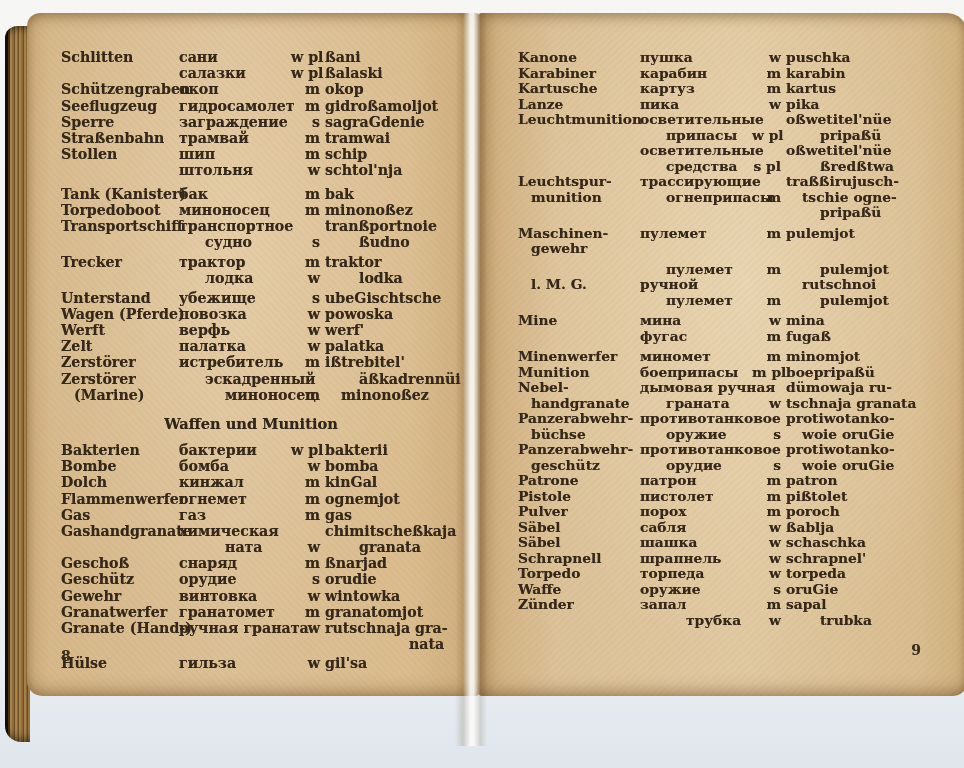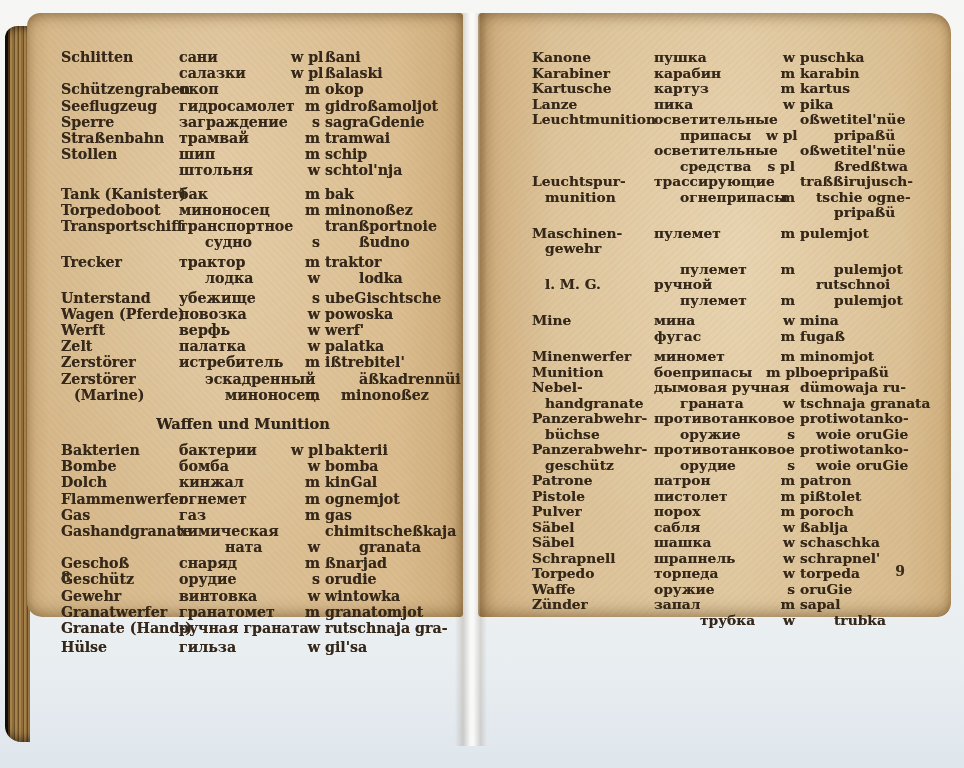--- a/index.html
+++ b/index.html
@@ -12,22 +12,23 @@
   
   .cover-edge{
     position:absolute;left:5px;top:26px;width:25px;height:716px;
     border-radius:12px 0 0 16px;
     background:
       linear-gradient(90deg,#150f08 0 3px,#4a3419 3px 5px,transparent 5px),
       repeating-linear-gradient(90deg,#6b4f27 0 1px,#a8834c 1px 3px,#8f6c3a 3px 4.5px);
     box-shadow:inset 0 6px 8px -4px rgba(0,0,0,.55), inset 0 -8px 10px -5px rgba(0,0,0,.5);
   }
   .page{
-    position:absolute;top:13px;height:604px;
+    position:absolute;top:13px;height:683px;
     box-shadow:0 2px 4px rgba(90,70,40,.25);
+    padding-left:16px;
   }
   .page-left{
     left:27px;width:436px;border-radius:13px 3px 3px 15px;
     background:
       repeating-linear-gradient(47deg,rgba(125,95,50,.035) 0 2px,rgba(255,255,255,0) 2px 5px),
       radial-gradient(ellipse at 45% 35%,rgba(255,244,220,.25),rgba(255,255,255,0) 65%),
       linear-gradient(90deg,#caa878 0%,#d6b88a 5%,#dcc096 45%,#dabc8e 85%,#cdab7a 100%);
     box-shadow:inset 0 12px 14px -9px rgba(110,80,40,.55),
                inset 0 -14px 16px -10px rgba(110,80,40,.5),
                inset -12px 0 16px -9px rgba(100,72,36,.4),
@@ -39,21 +40,21 @@
       repeating-linear-gradient(-43deg,rgba(125,95,50,.035) 0 2px,rgba(255,255,255,0) 2px 5px),
       radial-gradient(ellipse at 55% 40%,rgba(255,246,224,.28),rgba(255,255,255,0) 65%),
       linear-gradient(90deg,#c5a271 0%,#d2b283 4%,#dcc298 16%,#e0c8a0 55%,#d9bd90 90%,#cfae7c 100%);
     box-shadow:inset 0 12px 14px -9px rgba(110,80,40,.5),
                inset 0 -14px 16px -10px rgba(110,80,40,.5),
                inset 14px 0 18px -10px rgba(100,72,36,.45),
                inset -6px 0 10px -5px rgba(100,72,36,.4);
   }
   .content{position:absolute;color:#35281a;}
   .content-left{left:34px;top:36px;right:8px;}
-  .content-right{left:54px;top:37px;right:6px;}
+  .content-right{left:40px;top:37px;right:6px;}
   .row{display:flex;white-space:nowrap;font-weight:bold;
        text-shadow:0 0 .5px rgba(62,46,26,.55);}
   .content-left .row{height:16.2px;line-height:16.2px;font-size:14.2px;}
   .content-right .row{height:15.5px;line-height:15.5px;font-size:13.8px;}
   .c-de{flex:none;}
   .content-left .c-de{width:118px;}
   .content-right .c-de{width:122px;}
   .c-ru{flex:none;width:112px;}
   .c-g{flex:none;width:34px;text-align:right;padding-right:5px;box-sizing:border-box;}
   .c-tr{flex:1;}
@@ -287,20 +288,26 @@
           <span class="c-ru">гранатомет</span>
           <span class="c-g">m</span>
           <span class="c-tr">granatomjot</span>
         </div>
         <div class="row">
           <span class="c-de">Granate (Hand-)</span>
           <span class="c-ru">ручная граната</span>
           <span class="c-g">w</span>
           <span class="c-tr">rutschnaja gra-</span>
         </div>
+        <div class="row">
+          <span class="c-de"></span>
+          <span class="c-ru"></span>
+          <span class="c-g"></span>
+          <span class="c-tr ti3">nata</span>
+        </div>
         <div class="spacer" style="height: 3px;"></div>
         <div class="row">
           <span class="c-de">Hülse</span>
           <span class="c-ru">гильза</span>
           <span class="c-g">w</span>
           <span class="c-tr">gil'sa</span>
         </div>
       </div>
     <div class="page-num num-left">8</div>
   </div>

